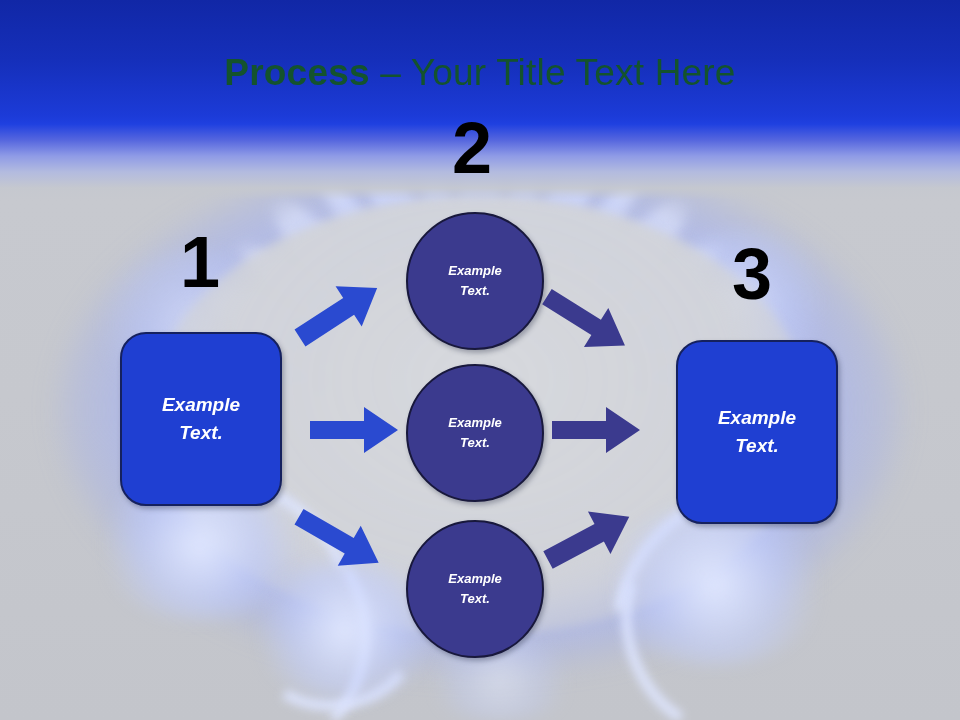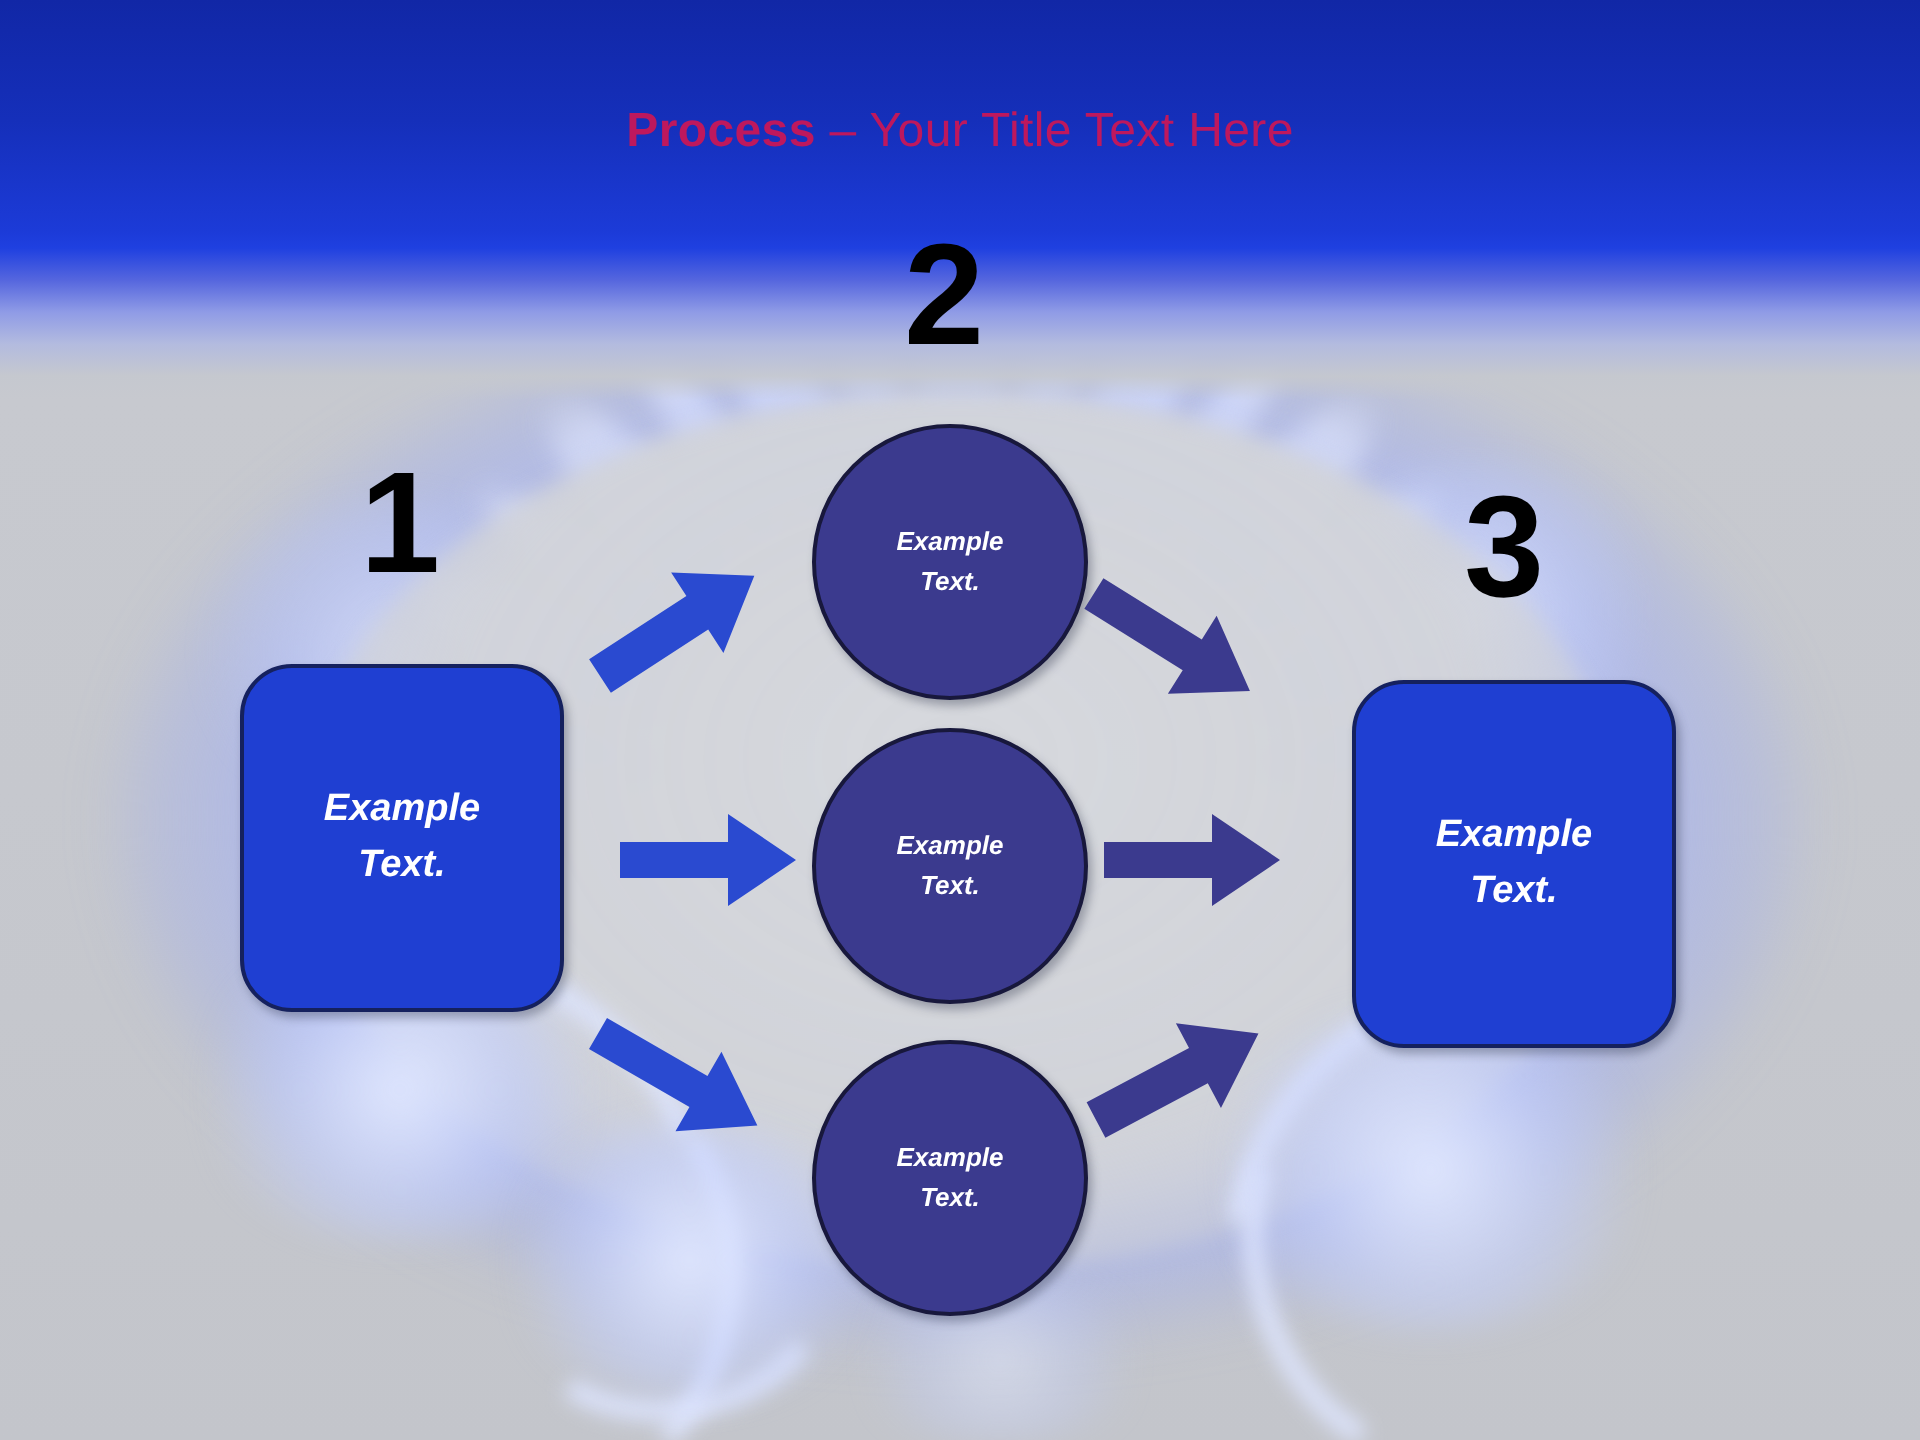--- a/index.html
+++ b/index.html
@@ -127,22 +127,22 @@
                 #b3bbdf 86%,
                 rgba(197,200,207,0.92) 94%,
                 rgba(198,200,206,0) 100%);
   }
   .slide-title {
     position: absolute;
     left: 0;
     top: 52px;
     width: 960px;
     text-align: center;
-    color: #be185d;
-    font-size: 24px;
+    color: #14532d;
+    font-size: 37px;
     font-weight: 400;
     letter-spacing: .2px;
     white-space: pre;
   }
   .slide-title .strong { font-weight: 700; }
 
   
   .step-num {
     position: absolute;
     color: #000000;

